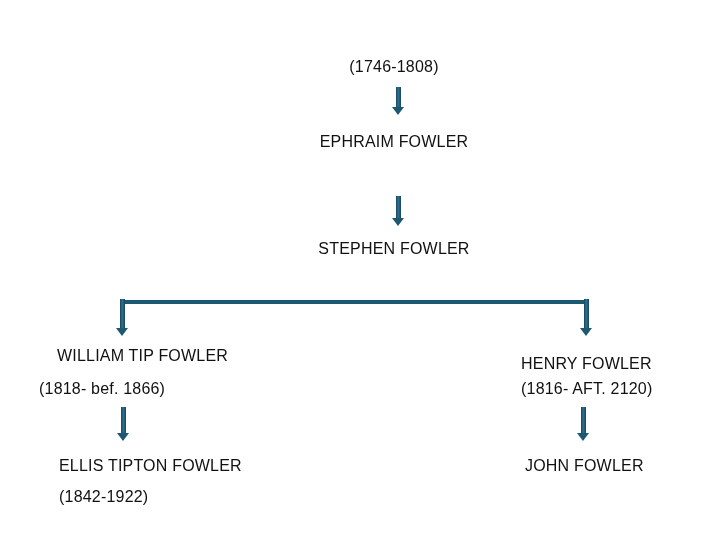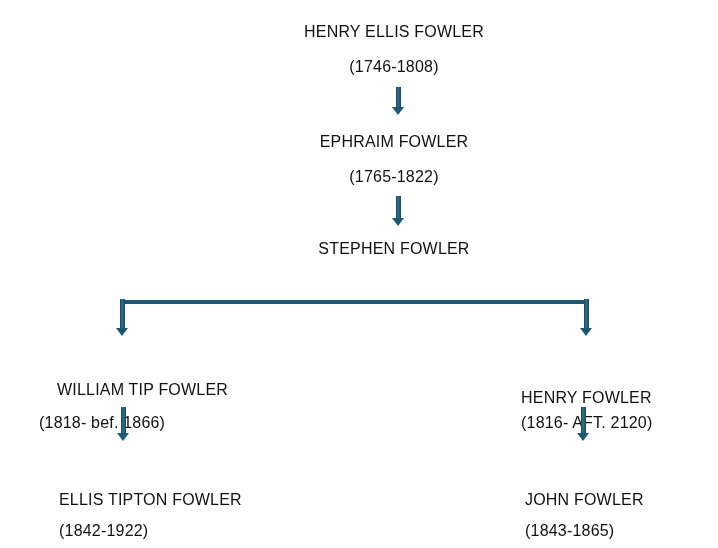--- a/index.html
+++ b/index.html
@@ -12,21 +12,20 @@
     font-family: "Liberation Sans", "DejaVu Sans", sans-serif;
     color: var(--text-color, #111111);
     font-size: 16px;
     line-height: 20px;
     overflow: hidden;
   }
   .txt {
     position: absolute;
     white-space: nowrap;
     letter-spacing: 0.2px;
-    margin-top: 34px;
   }
   .center-col {
     position: absolute;
     left: 284px;
     width: 220px;
     text-align: center;
     white-space: nowrap;
     letter-spacing: 0.2px;
   }
   .arrow {
@@ -52,30 +51,28 @@
     position: absolute;
     height: 4px;
     background: var(--arrow-color, #1d5872);
   }
 </style>
 </head>
 <body>
 
 <div class="canvas">
 
-  <div class="center-col" style="top:22px">HENRY ELLIS FOWLER</div>
   <div class="center-col" style="top:57px">(1746-1808)</div>
 
   <div class="arrow" style="left:392px; top:87px; height:28px">
     <div class="shaft"></div>
     <div class="head"></div>
   </div>
 
   <div class="center-col" style="top:132px">EPHRAIM FOWLER</div>
-  <div class="center-col" style="top:167px">(1765-1822)</div>
 
   <div class="arrow" style="left:392px; top:196px; height:30px">
     <div class="shaft"></div>
     <div class="head"></div>
   </div>
 
   <div class="center-col" style="top:239px">STEPHEN FOWLER</div>
 
   <div class="hline" style="left:120px; top:300px; width:466px"></div>
 
@@ -100,15 +97,14 @@
   </div>
   <div class="arrow" style="left:577px; top:407px; height:34px">
     <div class="shaft"></div>
     <div class="head"></div>
   </div>
 
   <div class="txt" style="left:59px;  top:456px">ELLIS TIPTON FOWLER</div>
   <div class="txt" style="left:59px;  top:487px">(1842-1922)</div>
 
   <div class="txt" style="left:525px; top:456px">JOHN FOWLER</div>
-  <div class="txt" style="left:525px; top:487px">(1843-1865)</div>
 
 </div>
 
 </body></html>

